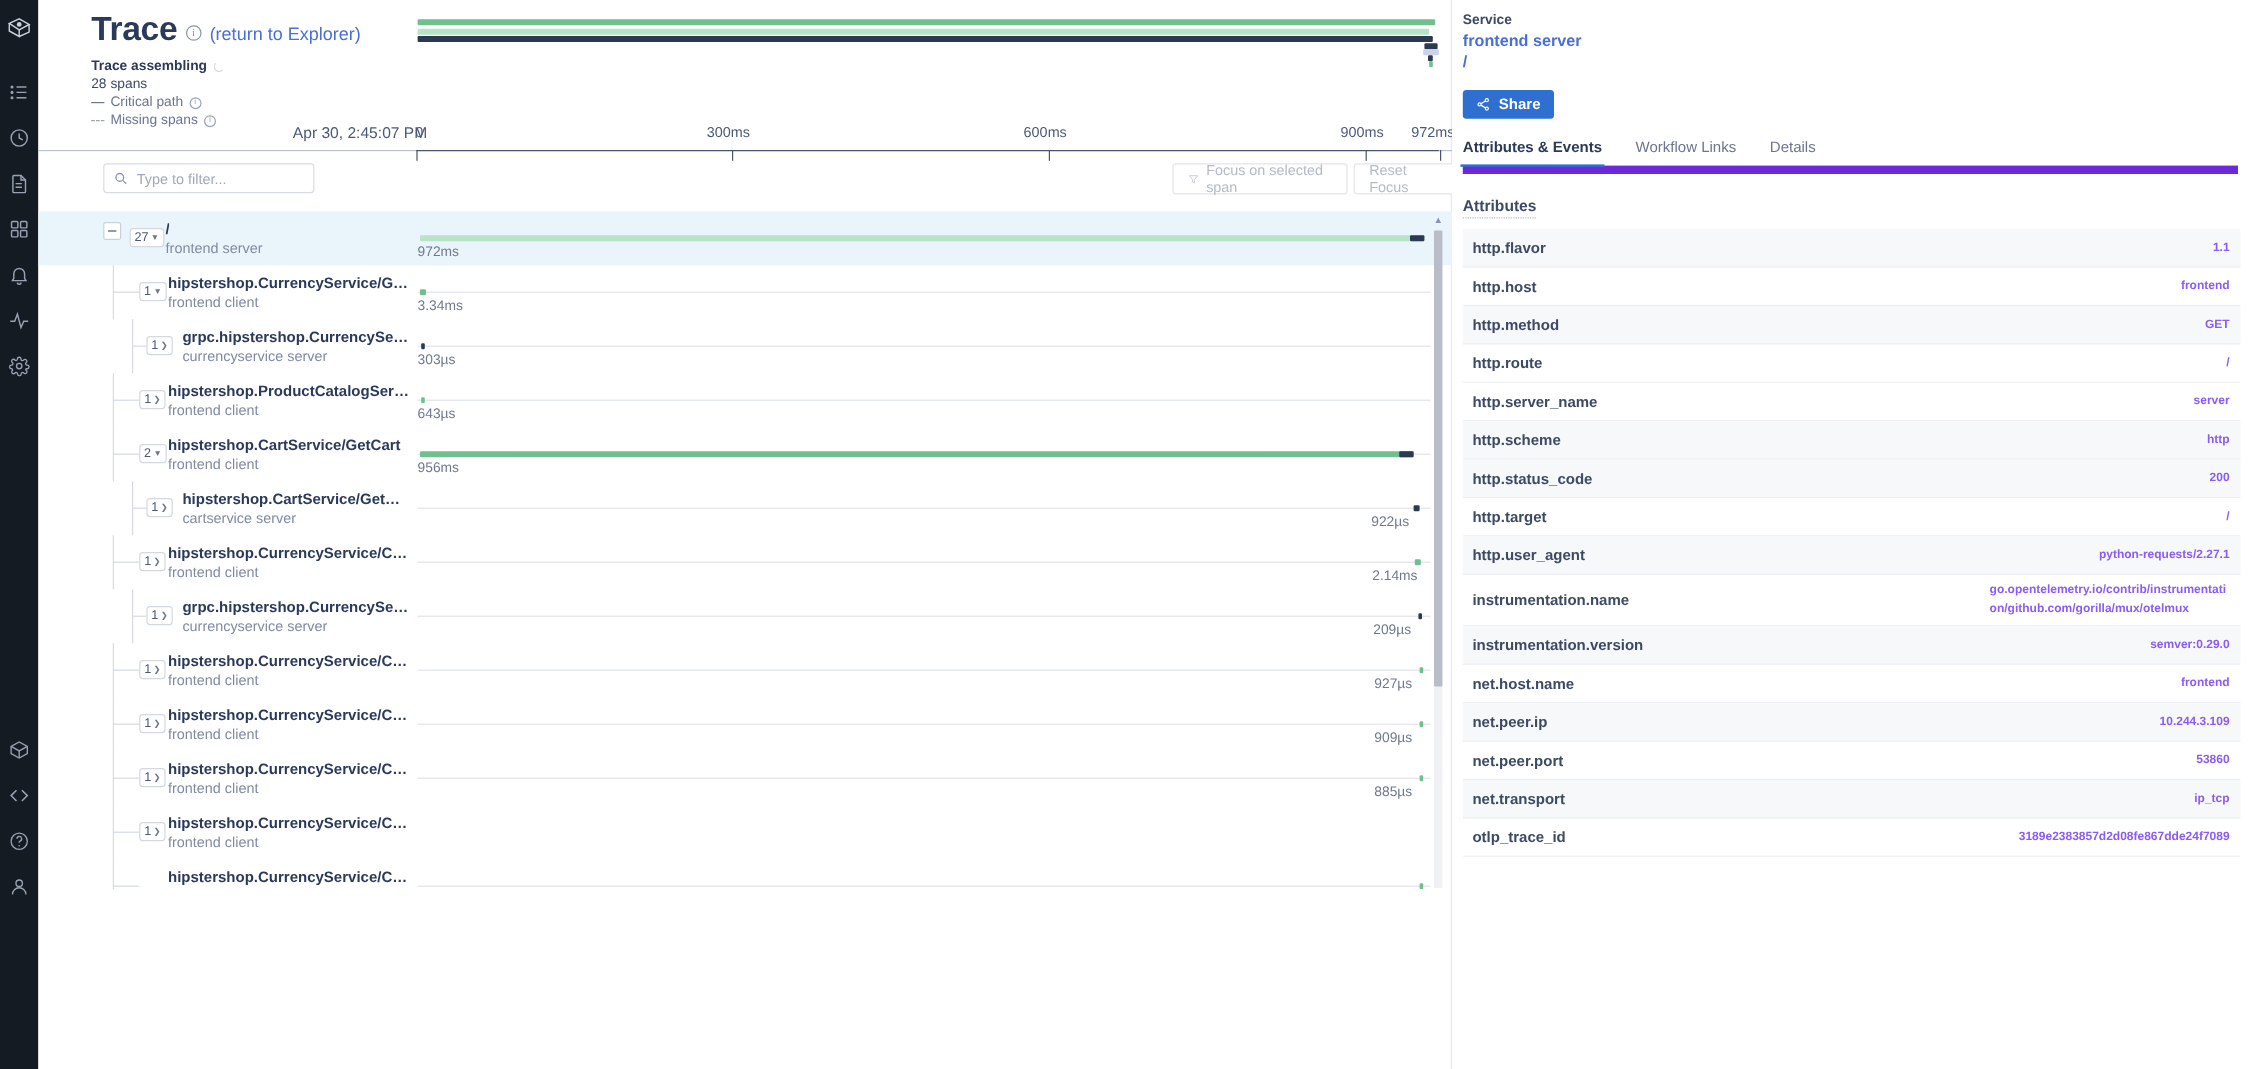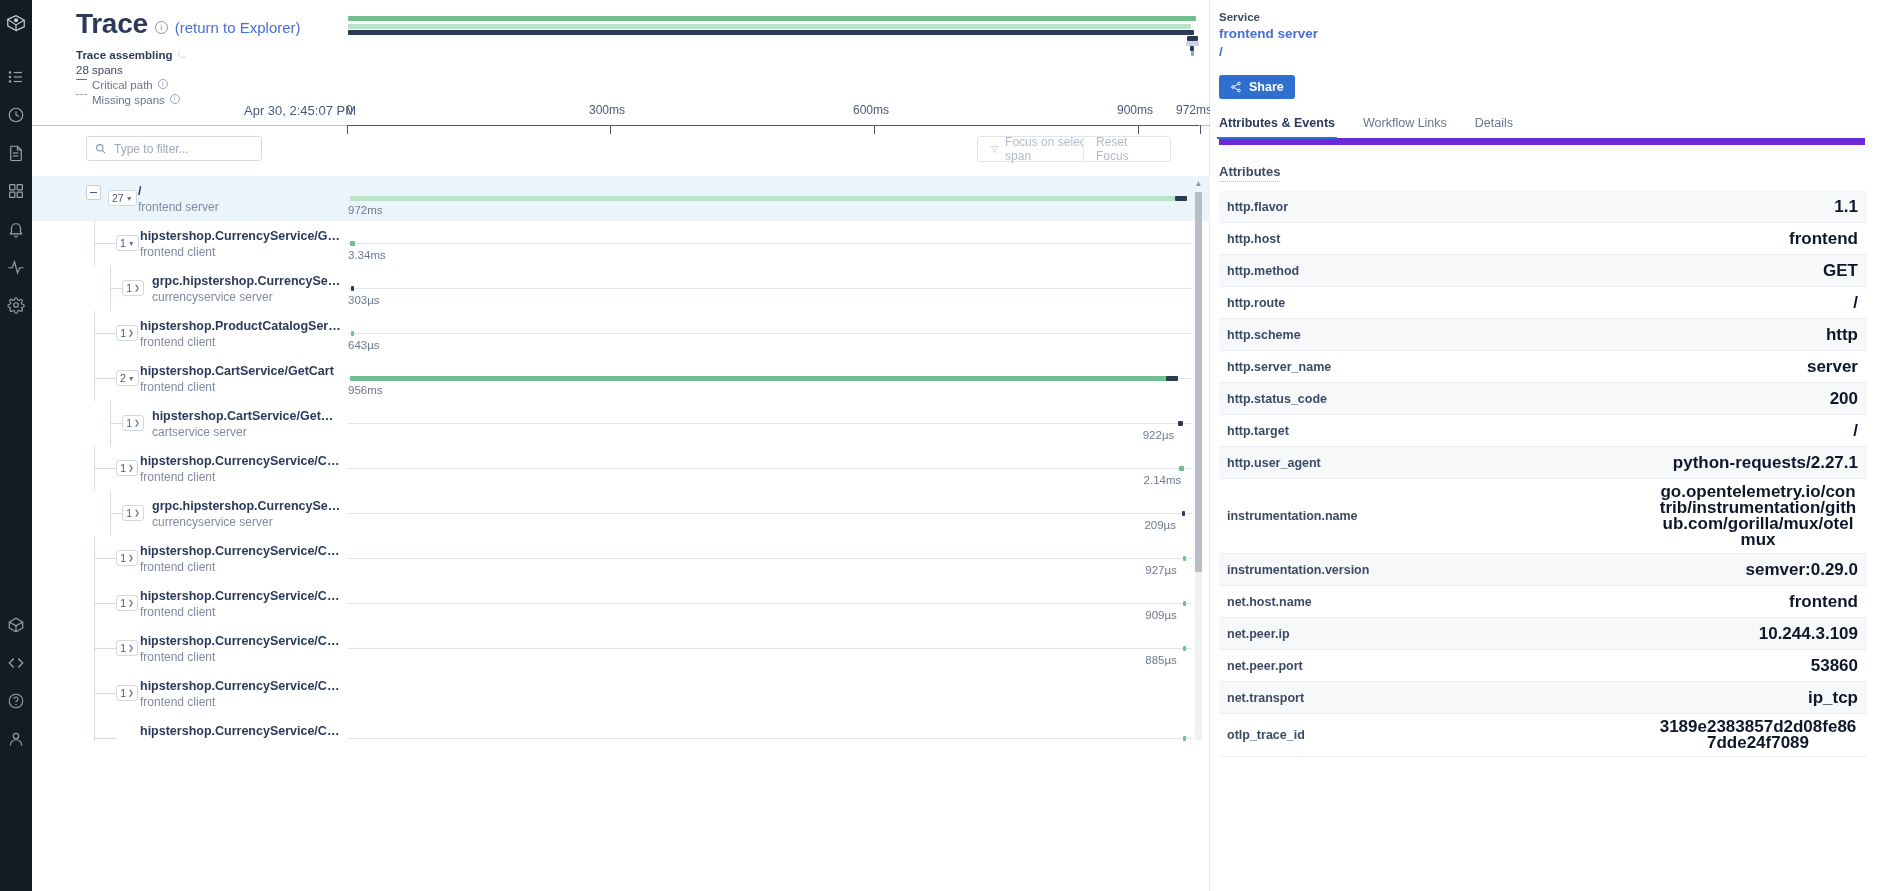--- a/index.html
+++ b/index.html
@@ -51,21 +51,21 @@
     width: 13px; height: 13px; border-radius: 50%;
     border: 1.3px solid #8b95ab; color: #8b95ab;
     font-size: 9px; line-height: 11px; text-align: center;
     font-family: "Liberation Serif", serif;
     display: inline-block; position: relative; top: -3px;
   }
   .hdr-link {
     font-size: 15px; color: #4a6fd4; cursor: pointer;
   }
   .hdr-sub { margin-top: 9px; font-size: 11.5px; line-height: 13px; }
-  .sub-row { display: flex; align-items: flex-start; gap: 5px; margin-bottom: 2px; }
+  .sub-row { display: flex; align-items: center; gap: 5px; margin-bottom: 2px; }
   .assembling { font-weight: bold; color: #2b3a5b; font-size: 11.5px; }
   .spinner {
     width: 9px; height: 9px; border-radius: 50%;
     border: 1.4px solid #d5dae3; border-top-color: transparent; border-right-color: transparent;
   }
   .spans-count { color: #3d4a64; font-size: 11.5px; }
   .legend-line { color: #6b7590; font-size: 11.5px; }
   .dash-solid { display: inline-block; width: 11px; height: 0; border-top: 1.6px solid #6b7590; vertical-align: middle; }
   .dash-dotted { display: inline-block; width: 11px; height: 0; border-top: 1.6px dashed #9aa3ba; vertical-align: middle; }
   .mini-i {
@@ -112,21 +112,21 @@
   .search-box input::placeholder { color: #a0a8bb; }
   .btn-ghost {
     position: absolute; top: 0px; height: 26px;
     border: 1px solid #e2e5ec; border-radius: 3px;
     background: #fff; color: #b4bac8;
     font-size: 12px; font-family: "Liberation Sans", sans-serif;
     display: flex; align-items: center; justify-content: center; gap: 6px;
     cursor: default; padding: 0 12px;
   }
   #focus-btn { left: 945px; width: 146px; }
-  #reset-btn { left: 1051px; width: 88px; }
+  #reset-btn { left: 1096px; width: 88px; }
 
   
   .spanlist {
     position: absolute; left: 0; top: 176px; width: 1178px; height: 565px;
     overflow: hidden;
   }
   .row { position: relative; height: 45px; width: 1178px; }
   .row.selected { background: #eaf4fb; }
   .row-label { position: absolute; left: 0; top: 0; width: 316px; height: 45px; }
   .op {
@@ -212,22 +212,22 @@
   }
   .attr-table { margin-top: 9px; width: 648px; }
   .attr-row {
     display: flex; align-items: center; justify-content: space-between;
     min-height: 32px; padding: 5px 9px 5px 8px;
     border-bottom: 1px solid #eceef3;
   }
   .attr-row.alt { background: #f7f8fa; }
   .attr-k { font-size: 12.5px; font-weight: bold; color: #3d4a64; }
   .attr-v {
-    font-size: 17px; font-weight: bold; color: #0f172a;
-    text-align: center; max-width: 200px; word-break: break-all; line-height: 16px;
+    font-size: 10px; font-weight: bold; color: #8b5cf6;
+    text-align: left; max-width: 200px; word-break: break-all; line-height: 16px;
   }
 </style>
 </head>
 <body>
 
 <div id="app">
 
   <div class="rail">
     <div class="rail-icon rail-logo">
       <svg width="22" height="22" viewBox="0 0 24 24" fill="none" stroke="currentColor" stroke-width="1.3">
@@ -647,28 +647,28 @@
             <div class="attr-v">frontend</div>
           </div>
           <div class="attr-row alt">
             <div class="attr-k">http.method</div>
             <div class="attr-v">GET</div>
           </div>
           <div class="attr-row">
             <div class="attr-k">http.route</div>
             <div class="attr-v">/</div>
           </div>
+          <div class="attr-row">
+            <div class="attr-k">http.server_name</div>
+            <div class="attr-v">server</div>
+          </div>
           <div class="attr-row alt">
             <div class="attr-k">http.scheme</div>
             <div class="attr-v">http</div>
           </div>
-          <div class="attr-row">
-            <div class="attr-k">http.server_name</div>
-            <div class="attr-v">server</div>
-          </div>
           <div class="attr-row alt">
             <div class="attr-k">http.status_code</div>
             <div class="attr-v">200</div>
           </div>
           <div class="attr-row">
             <div class="attr-k">http.target</div>
             <div class="attr-v">/</div>
           </div>
           <div class="attr-row alt">
             <div class="attr-k">http.user_agent</div>

